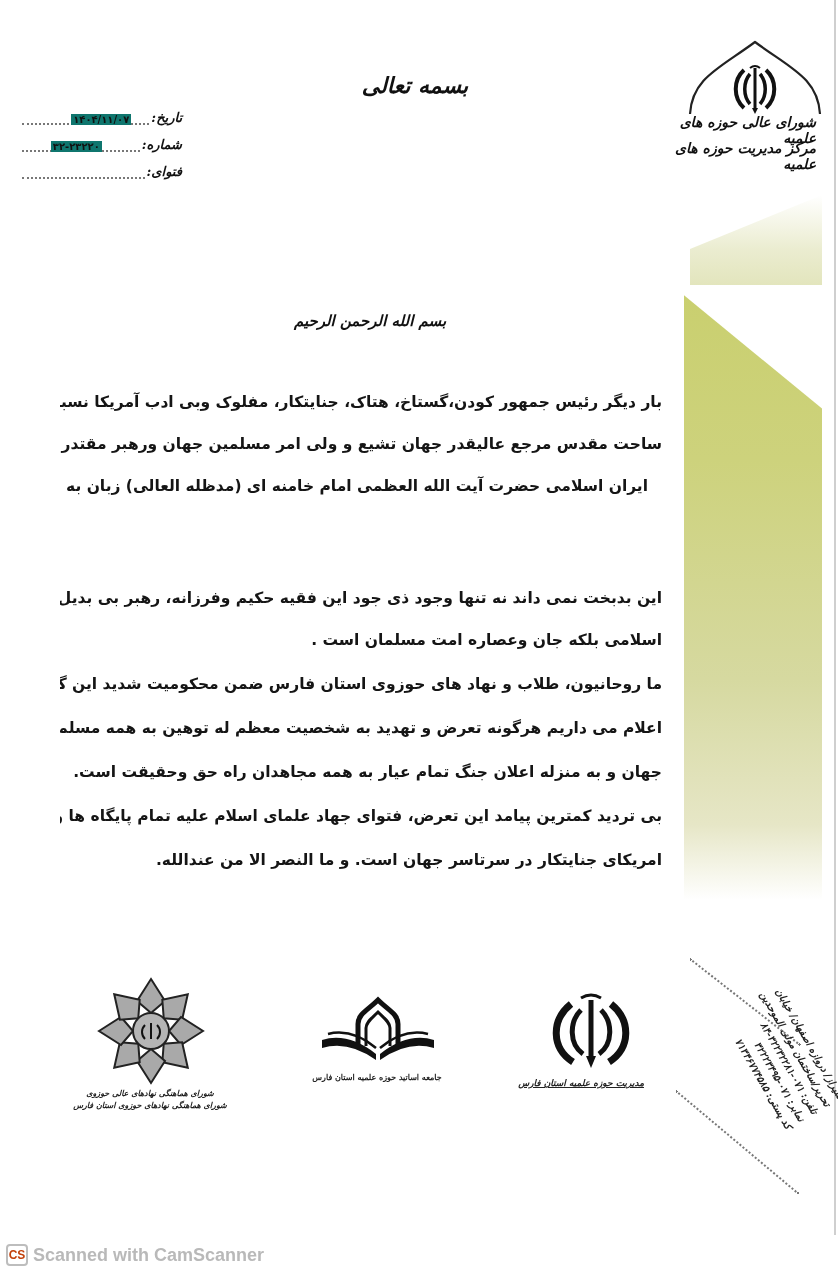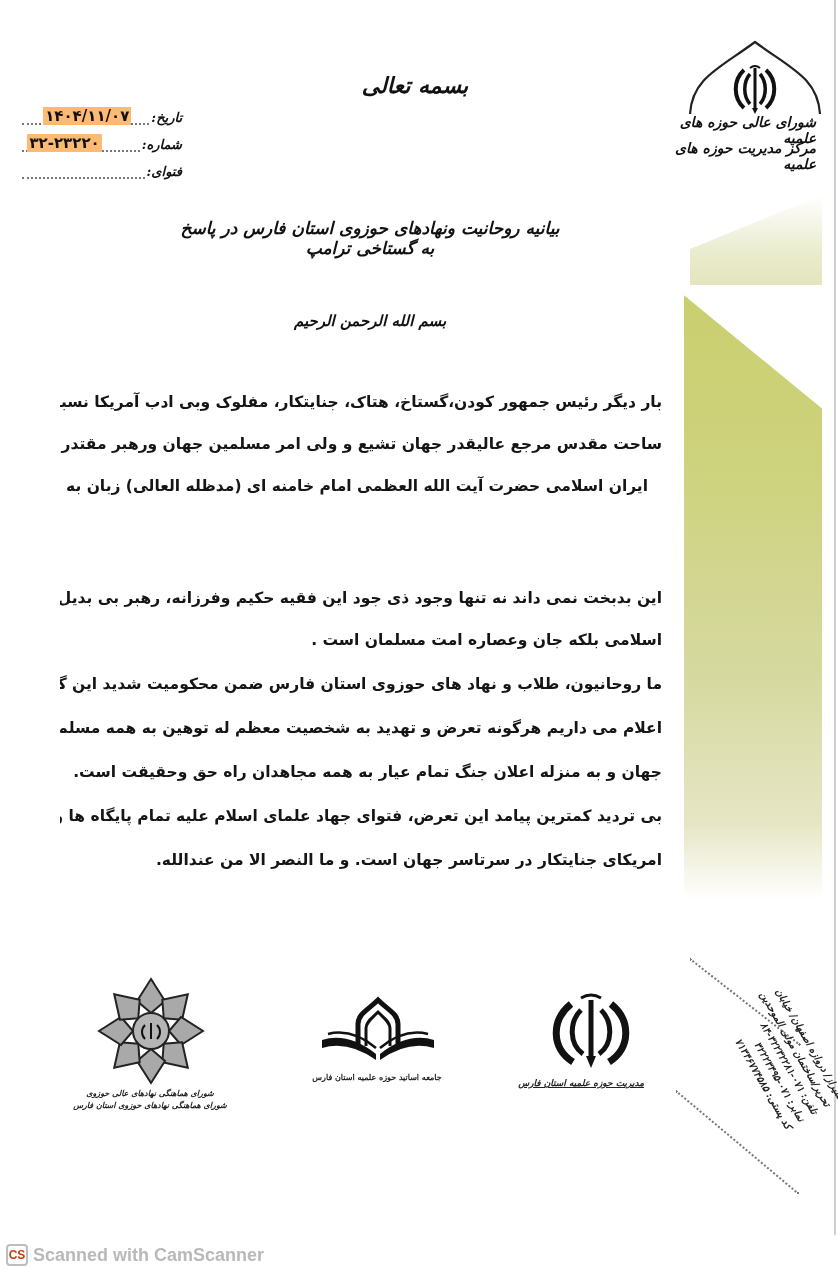--- a/index.html
+++ b/index.html
@@ -23,22 +23,22 @@
 
     
     .meta { position: absolute; left: 22px; top: 98px; width: 160px; direction: rtl; }
     .meta-row { display: flex; align-items: flex-end; height: 27px; direction: rtl; }
     .meta-label {
       font-family: "DejaVu Serif", serif; font-style: italic; font-weight: bold; font-size: 13px;
       white-space: nowrap; margin-left: 2px;
     }
     .meta-dots { flex: 1; border-bottom: 2px dotted #777; height: 12px; position: relative; }
     .meta-value {
-      position: absolute; right: 18px; bottom: -2px; font-weight: bold; font-size: 15px;
-      background: #fdba74; padding: 0 2px; letter-spacing: 0.5px;
+      position: absolute; right: 18px; bottom: -2px; font-weight: bold; font-size: 10px;
+      background: #0f766e; padding: 0 2px; letter-spacing: 0.5px;
     }
 
     
     .logo-top { position: absolute; left: 680px; top: 38px; width: 150px; height: 150px; }
     .logo-top svg { position: absolute; left: 0; top: 0; }
     .org-line {
       position: absolute; right: 22px; width: 150px; text-align: right; direction: rtl;
       font-family: "DejaVu Serif", serif; font-style: italic; font-weight: bold; font-size: 14px; color: #111;
     }
     .org-line.l1 { top: 114px; }
@@ -147,21 +147,20 @@
       <path d="M36 6 C 47 16, 47 34, 36 44" fill="none" stroke="#111" stroke-width="4"></path>
       <path d="M30 10 C 37 18, 37 32, 30 40" fill="none" stroke="#111" stroke-width="3.5"></path>
       <path d="M25 4 L 25 44" stroke="#111" stroke-width="3"></path>
       <path d="M20 4 Q 25 0 30 4" fill="none" stroke="#111" stroke-width="2"></path>
       <path d="M22 44 L 25 50 L 28 44 Z" fill="#111"></path>
     </svg>
   </div>
   <div class="org-line l2">مرکز مدیریت حوزه های علمیه</div>
   <div class="org-line l1">شورای عالی حوزه های علمیه</div>
 
-  <div class="doc-title">بیانیه روحانیت ونهادهای حوزوی استان فارس در پاسخ به گستاخی ترامپ</div>
   <div class="bismillah">بسم الله الرحمن الرحیم</div>
 
   <div class="body-text" style="top: 381px;">
     <div class="line">بار دیگر رئیس جمهور کودن،گستاخ، هتاک، جنایتکار، مفلوک وبی ادب آمریکا نسبت به</div>
     <div class="line">ساحت مقدس مرجع عالیقدر جهان تشیع و ولی امر مسلمین جهان ورهبر مقتدر ومحبوب</div>
     <div class="line" style="padding-right:14px">ایران اسلامی حضرت آیت الله العظمی امام خامنه ای (مدظله العالی) زبان به تهدید گشود.</div>
   </div>
 
   <div class="body-text" style="top: 577px;">
     <div class="line">این بدبخت نمی داند نه تنها وجود ذی جود این فقیه حکیم وفرزانه، رهبر بی بدیل ایران</div>

